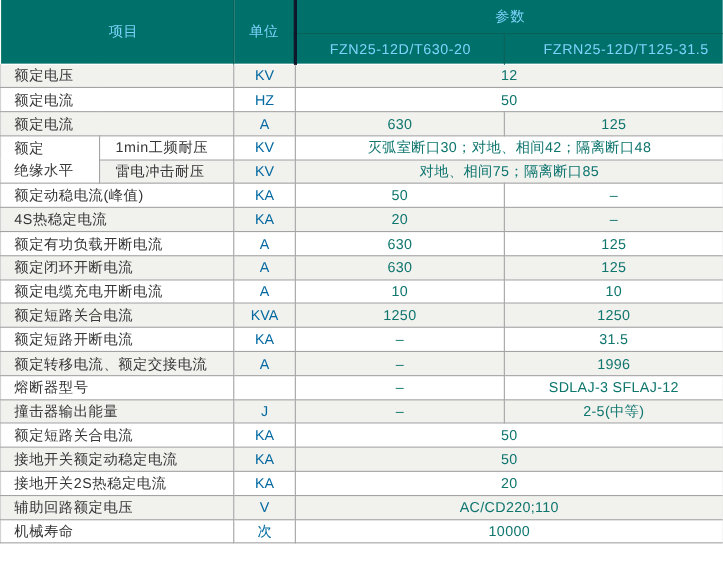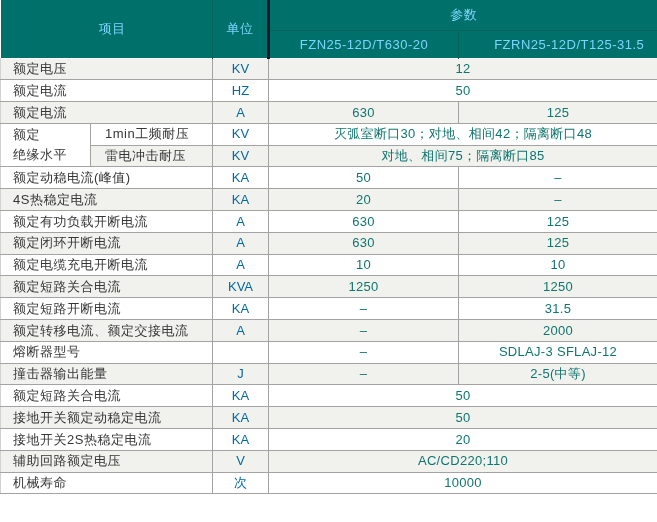--- a/index.html
+++ b/index.html
@@ -154,21 +154,21 @@
     <tr>
       <td class="c-label" colspan="2">额定短路开断电流</td>
       <td class="c-unit">KA</td>
       <td class="c-val">–</td>
       <td class="c-val">31.5</td>
     </tr>
     <tr>
       <td class="c-label" colspan="2">额定转移电流、额定交接电流</td>
       <td class="c-unit">A</td>
       <td class="c-val">–</td>
-      <td class="c-val">2000</td>
+      <td class="c-val">1996</td>
     </tr>
     <tr>
       <td class="c-label" colspan="2">熔断器型号</td>
       <td class="c-unit"></td>
       <td class="c-val">–</td>
       <td class="c-val">SDLAJ-3 SFLAJ-12</td>
     </tr>
     <tr>
       <td class="c-label" colspan="2">撞击器输出能量</td>
       <td class="c-unit">J</td>

